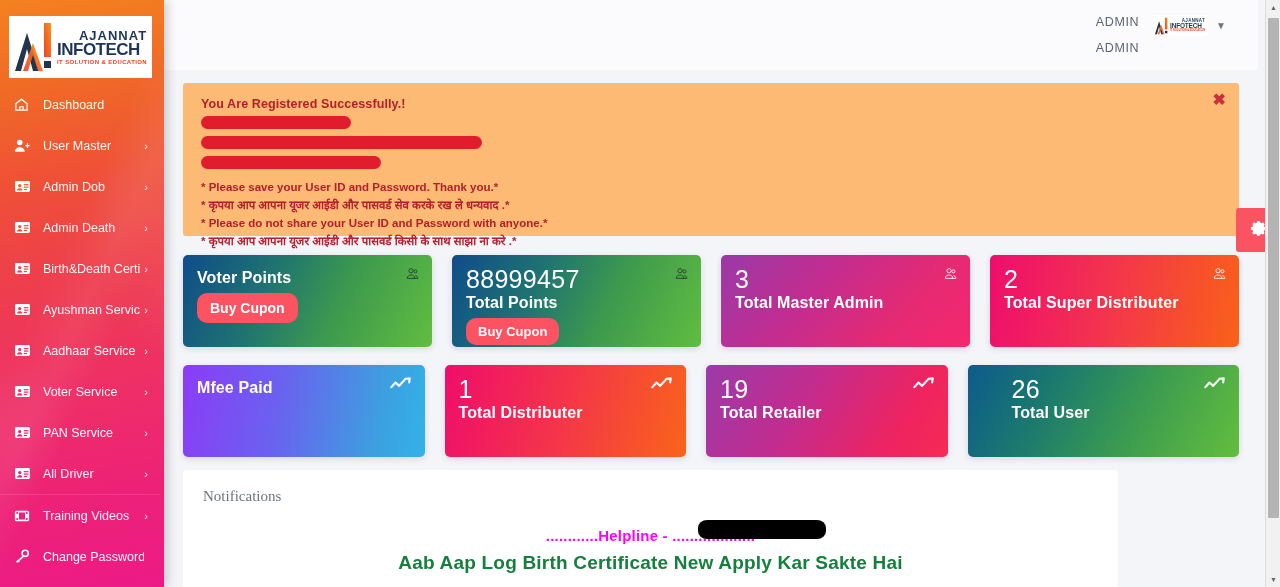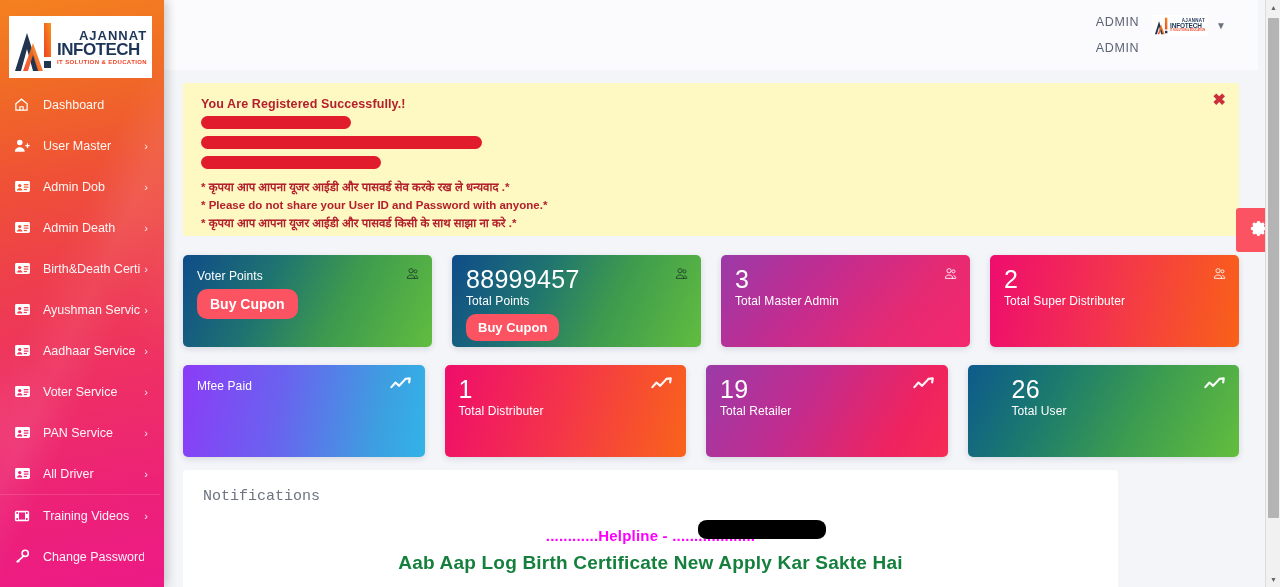--- a/index.html
+++ b/index.html
@@ -96,21 +96,21 @@
     position: absolute; left: 164px; top: 70px;
     width: 1094px; height: 517px;
     background: #f4f5f9;
     z-index: 5;
   }
 
   
   .alert {
     position: absolute; left: 19px; top: 13px;
     width: 1056px; height: 153px;
-    background: #fef9c3;
+    background: #fdba74;
     border-radius: 3px;
     color: #b3202c;
     padding: 14px 32px 10px 18px;
   }
   .alert-title { font-size: 12.5px; font-weight: 700; letter-spacing: .1px; }
   .redact { background: #e11d2d; border-radius: 8px; height: 13px; margin-top: 5px; }
   .r1 { width: 150px; }
   .r2 { width: 281px; margin-top: 7px;}
   .r3 { width: 180px; margin-top: 7px;}
   .alert-lines { margin-top: 9px; }
@@ -140,21 +140,21 @@
     flex: 1 1 0;
     height: 92px;
     border-radius: 5px;
     padding: 12px 14px 0 14px;
     color: #ffffff;
     box-shadow: 0 2px 6px rgba(30,40,70,.14);
     overflow: hidden;
     cursor: pointer;
   }
   .card-value { font-size: 25px; font-weight: 300; line-height: 25px; letter-spacing: .3px; }
-  .card-label { font-size: 12px; font-weight: 400; margin-top: 2px; letter-spacing: .1px;}
+  .card-label { font-size: 16px; font-weight: 700; margin-top: 2px; letter-spacing: .1px;}
   .card-icon { position: absolute; right: 13px; top: 11px; opacity: .95; }
   .buy-btn {
     display: inline-block; margin-top: 6px;
     background: #fb5362; color: #fff;
     border: none; border-radius: 10px;
     padding: 7px 13px;
     font-size: 14px; font-weight: 700;
     font-family: "Liberation Sans", sans-serif;
     cursor: pointer;
   }
@@ -169,21 +169,21 @@
   .g-bluegreen2 { background: linear-gradient(118deg, #0d5a8c 0%, #1b7a6e 30%, #3c9c50 62%, #63be3d 100%); padding-left: 44px; }
 
   
   .notif {
     position: absolute; left: 19px; top: 400px;
     width: 935px; min-height: 117px;
     background: #ffffff;
     border-radius: 4px 4px 0 0;
     padding: 18px 20px 0 20px;
   }
-  .notif-title { font-size: 15px; color: #6d7380; font-weight: 400; font-family: Liberation Mono, monospace;}
+  .notif-title { font-size: 15px; color: #6d7380; font-weight: 400; font-family: Liberation Serif, serif;}
   .notif-body { margin-top: 22px; text-align: center; }
   .helpline {
     color: #ff00ff; font-weight: 700; font-size: 15px; letter-spacing: .2px;
     display: inline-block; position: relative;
   }
   .helpline .blackout {
     position: absolute; left: 152px; top: -7px;
     width: 128px; height: 19px; background: #000;
     border-radius: 9px/8px;
   }
@@ -447,20 +447,21 @@
   </div>
 
   <div class="main">
 
     <div class="alert">
       <div class="alert-title">You Are Registered Successfully.!</div>
       <div class="redact r1"></div>
       <div class="redact r2"></div>
       <div class="redact r3"></div>
       <div class="alert-lines">
+        <div class="alert-line">* Please save your User ID and Password. Thank you.*</div>
         <div class="alert-line">* कृपया आप आपना यूजर आईडी और पासवर्ड सेव करके रख ले धन्यवाद .*</div>
         <div class="alert-line">* Please do not share your User ID and Password with anyone.*</div>
         <div class="alert-line">* कृपया आप आपना यूजर आईडी और पासवर्ड किसी के साथ साझा ना करे .*</div>
       </div>
       <div class="alert-close">✖</div>
     </div>
 
     <div class="cards">
 
       <div class="card-row">

